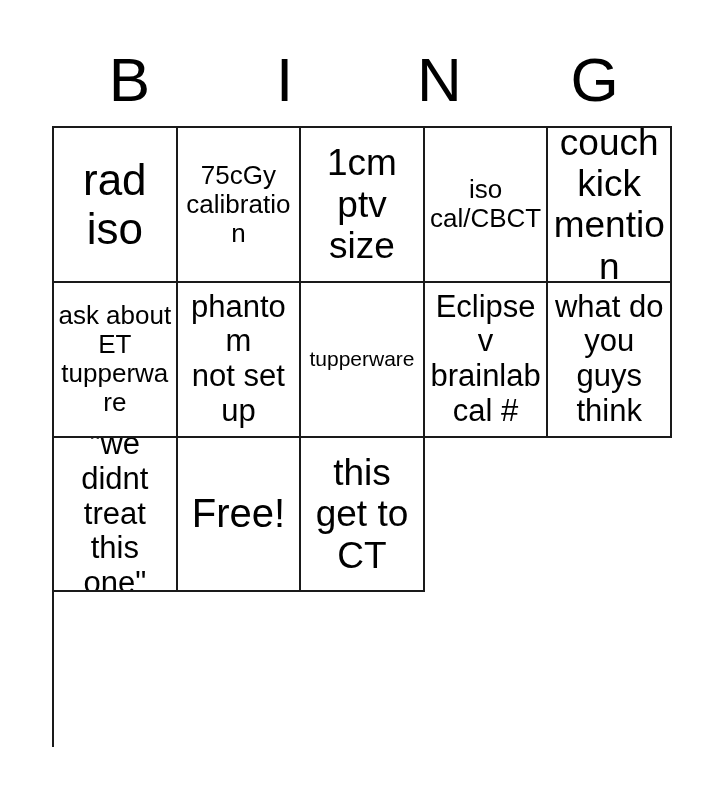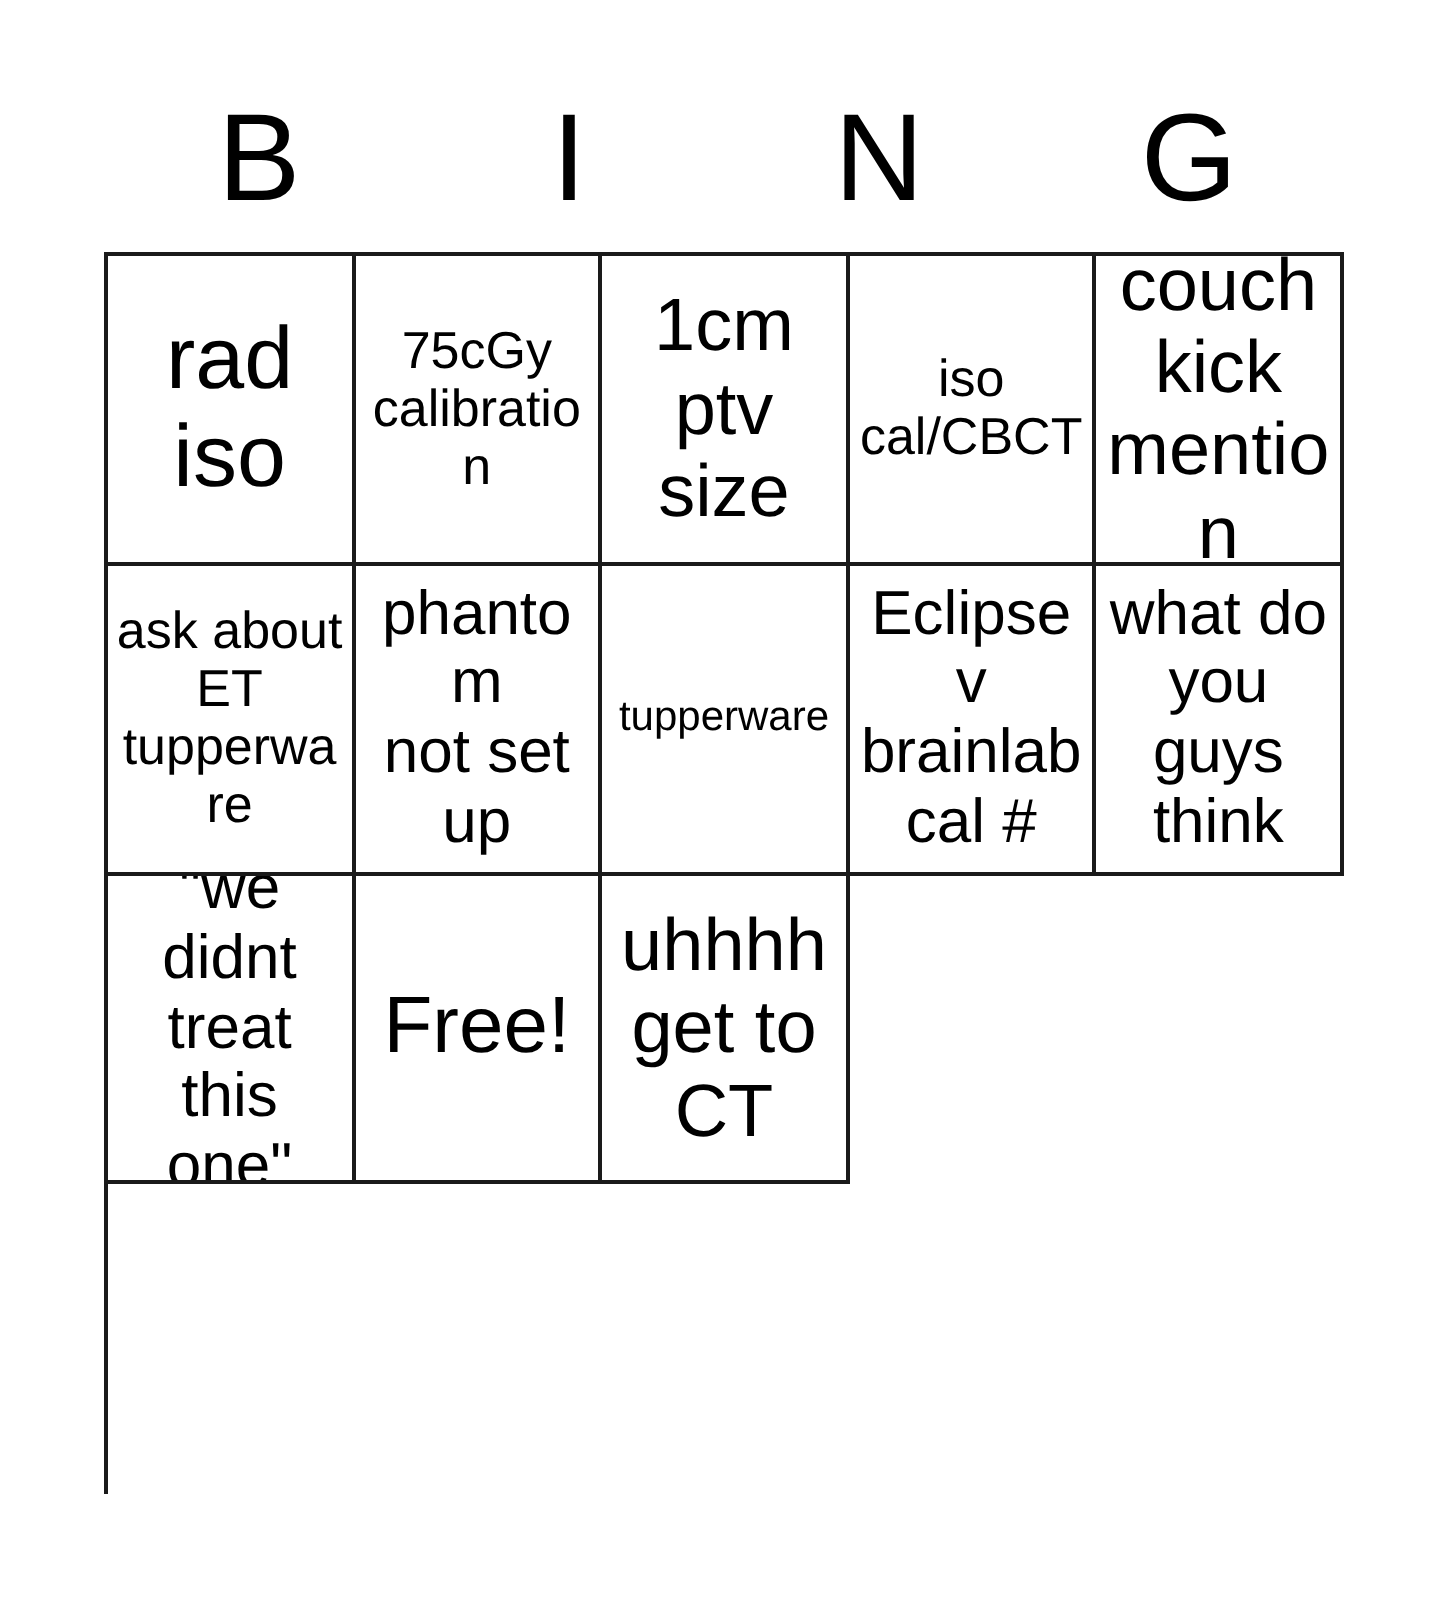--- a/index.html
+++ b/index.html
@@ -154,19 +154,19 @@
 
     <div class="bingo-cell">
       <span class="cell-text fs-md">"we didnt
 treat this
 one"</span>
     </div>
     <div class="bingo-cell">
       <span class="cell-text fs-xxl">Free!</span>
     </div>
     <div class="bingo-cell">
-      <span class="cell-text fs-lg">uhhhh
+      <span class="cell-text fs-lg">this
 get to
 CT</span>
     </div>
 
   </div>
 </div>
 
 </body></html>

